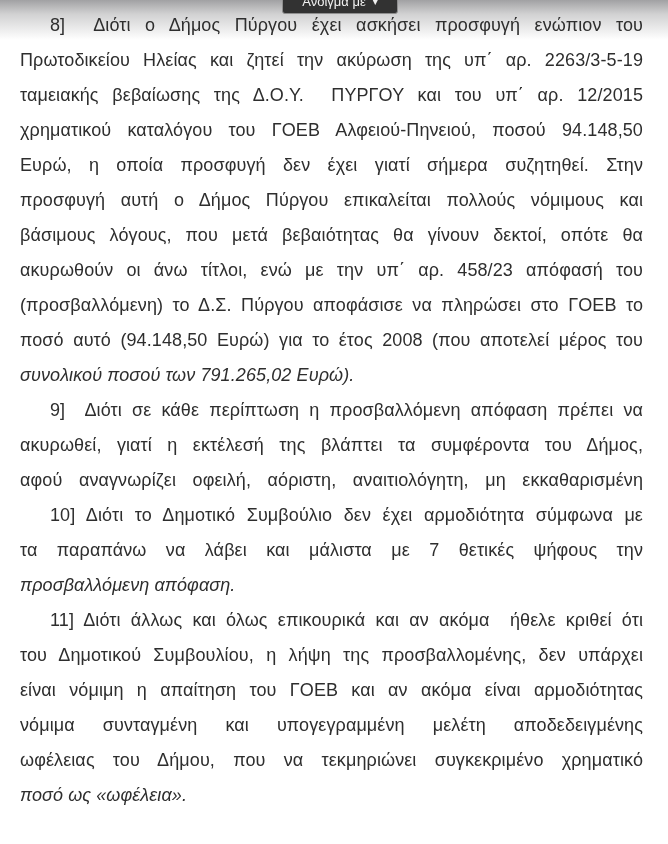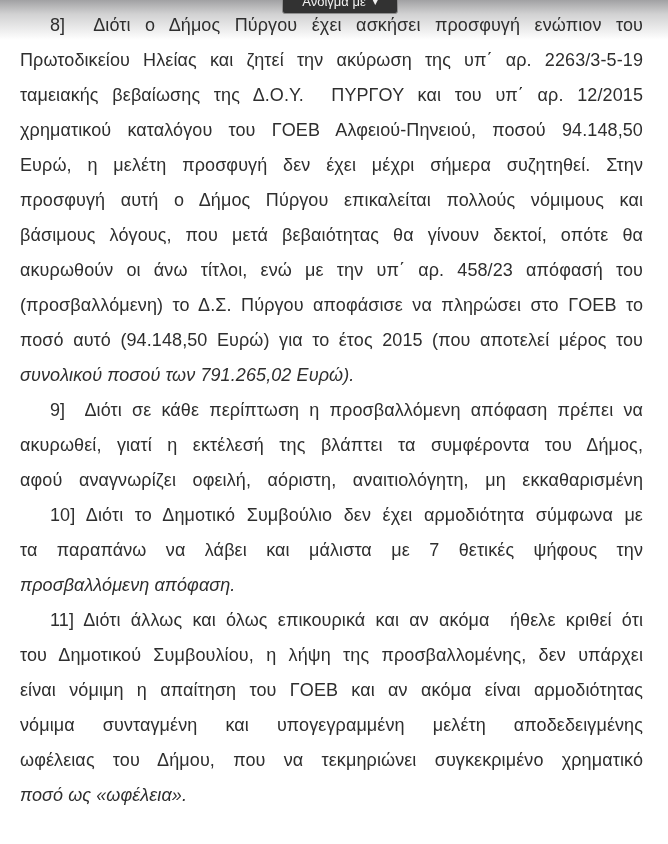--- a/index.html
+++ b/index.html
@@ -76,26 +76,26 @@
 
 <div class="viewport">
   <div class="top-shadow"></div>
 
   <div class="page" id="page">
       <div class="paragraph">
         <div class="line first">8]&nbsp; Διότι ο Δήμος Πύργου έχει ασκήσει προσφυγή ενώπιον του</div>
         <div class="line">Πρωτοδικείου Ηλείας και ζητεί την ακύρωση της υπ΄ αρ. 2263/3-5-19</div>
         <div class="line">ταμειακής βεβαίωσης της Δ.Ο.Υ.&nbsp; ΠΥΡΓΟΥ και του υπ΄ αρ. 12/2015</div>
         <div class="line">χρηματικού καταλόγου του ΓΟΕΒ Αλφειού-Πηνειού, ποσού 94.148,50</div>
-        <div class="line">Ευρώ, η μελέτη προσφυγή δεν έχει μέχρι σήμερα συζητηθεί. Στην</div>
+        <div class="line">Ευρώ, η οποία προσφυγή δεν έχει γιατί σήμερα συζητηθεί. Στην</div>
         <div class="line">προσφυγή αυτή ο Δήμος Πύργου επικαλείται πολλούς νόμιμους και</div>
         <div class="line">βάσιμους λόγους, που μετά βεβαιότητας θα γίνουν δεκτοί, οπότε θα</div>
         <div class="line">ακυρωθούν οι άνω τίτλοι, ενώ με την υπ΄ αρ. 458/23 απόφασή του</div>
         <div class="line">(προσβαλλόμενη) το Δ.Σ. Πύργου αποφάσισε να πληρώσει στο ΓΟΕΒ το</div>
-        <div class="line">ποσό αυτό (94.148,50 Ευρώ) για το έτος 2015 (που αποτελεί μέρος του</div>
+        <div class="line">ποσό αυτό (94.148,50 Ευρώ) για το έτος 2008 (που αποτελεί μέρος του</div>
         <div class="line last">συνολικού ποσού των 791.265,02 Ευρώ).</div>
       </div>
       <div class="paragraph">
         <div class="line first">9]&nbsp; Διότι σε κάθε περίπτωση η προσβαλλόμενη απόφαση πρέπει να</div>
         <div class="line">ακυρωθεί, γιατί η εκτέλεσή της βλάπτει τα συμφέροντα του Δήμος,</div>
         <div class="line">αφού αναγνωρίζει οφειλή, αόριστη, αναιτιολόγητη, μη εκκαθαρισμένη</div>
       </div>
       <div class="paragraph">
         <div class="line first">10] Διότι το Δημοτικό Συμβούλιο δεν έχει αρμοδιότητα σύμφωνα με</div>
         <div class="line">τα παραπάνω να λάβει και μάλιστα με 7 θετικές ψήφους την</div>

